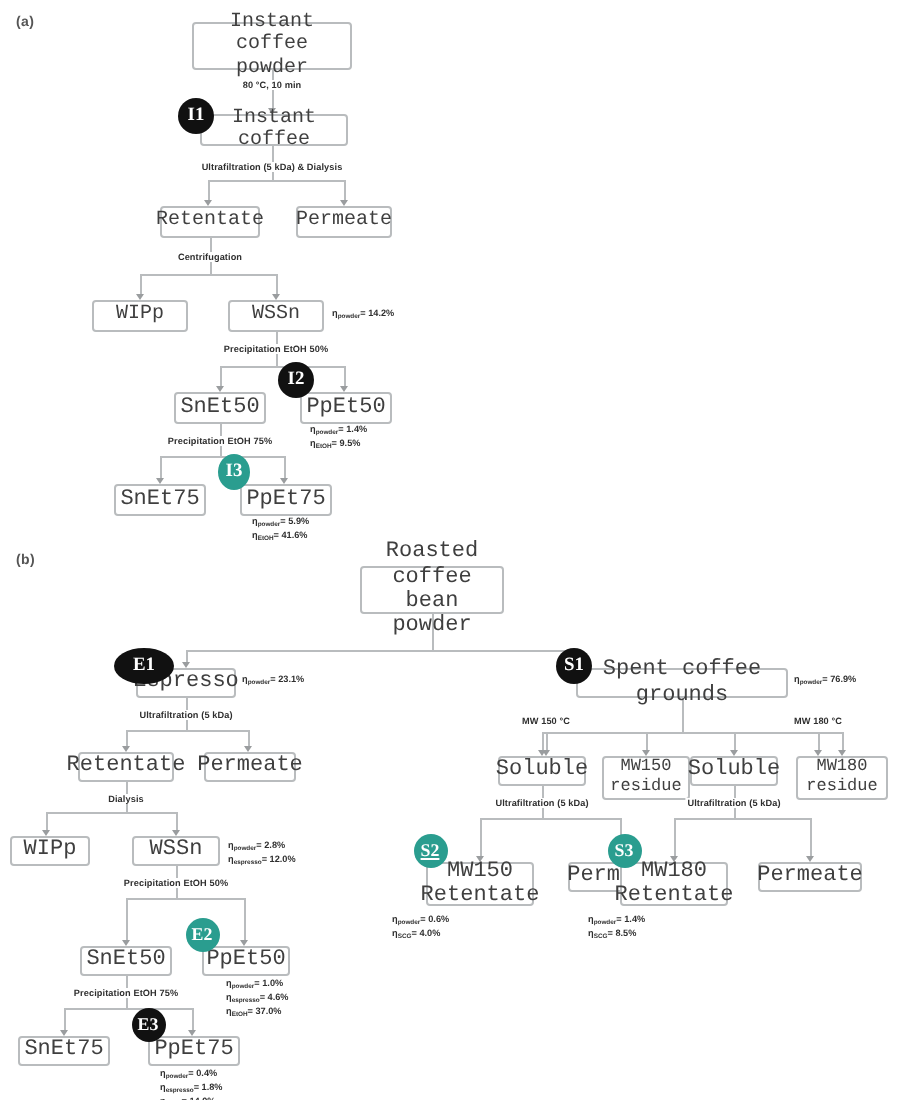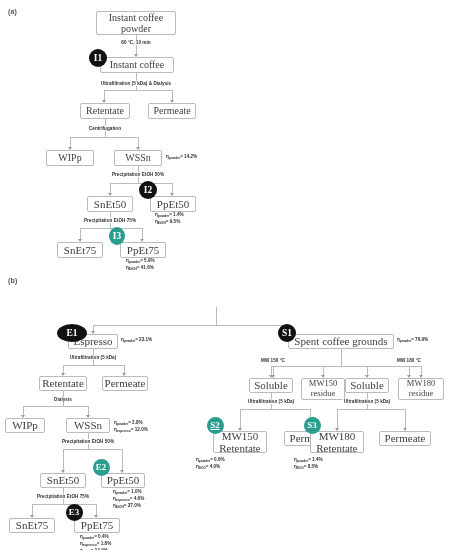--- a/index.html
+++ b/index.html
@@ -29,21 +29,21 @@
   
   .node {
     position: absolute;
     border: 1px solid #b9bcbe;
     background: #ffffff;
     border-radius: 2px;
     display: flex;
     align-items: center;
     justify-content: center;
     text-align: center;
-    font-family: Liberation Serif, serif;
+    font-family: Liberation Mono, monospace;
     color: #3f3f3f;
     line-height: 1.12;
     padding: 1px 3px;
     z-index: 3;
   }
   .node.s10 { font-size: 10px; }
   .node.s9  { font-size: 11px;  }
   .node.s85 { font-size: 8.5px;}
 
   
@@ -165,20 +165,21 @@
     <div class="arrow" style="left: 139.8px; top: 238.6px;"></div>
     <div class="edge-label" style="left: 110px; top: 218px; transform: translateX(-50%);">Precipitation EtOH 75%</div>
     <div class="node s9" style="left: 57px; top: 242px; width: 46px; height: 16px;">SnEt75</div>
     <div class="node s9" style="left: 120px; top: 242px; width: 46px; height: 16px;">PpEt75</div>
     <div class="marker" style="left: 109px; top: 227px; width: 16px; height: 18px; background: rgb(42, 157, 143); font-size: 9.45px;">I3</div>
     <div class="yield" style="left: 126px; top: 258px;">
       <div>η<span class="sub">powder</span>= 5.9%</div>
       <div>η<span class="sub">EtOH</span>= 41.6%</div>
     </div>
     <div class="panel-label" style="left: 8px; top: 277px;">(b)</div>
+    <div class="node s9" style="left: 180px; top: 283px; width: 72px; height: 24px;">Roasted coffee<br>bean powder</div>
     <div class="ln v" style="left: 216px; top: 307px; height: 18px;"></div>
     <div class="ln h" style="left: 93px; top: 325px; width: 195px;"></div>
     <div class="ln v" style="left: 93px; top: 325px; height: 6px;"></div>
     <div class="arrow" style="left: 90.8px; top: 330.6px;"></div>
     <div class="ln v" style="left: 288px; top: 325px; height: 6px;"></div>
     <div class="arrow" style="left: 285.8px; top: 330.6px;"></div>
     <div class="node s9" style="left: 68px; top: 334px; width: 50px; height: 15px;">Espresso</div>
     <div class="marker" style="left: 57px; top: 324px; width: 30px; height: 18px; background: rgb(17, 17, 17); font-size: 9.45px;">E1</div>
     <div class="yield" style="left: 121px; top: 337px;">
       <div>η<span class="sub">powder</span>= 23.1%</div>

